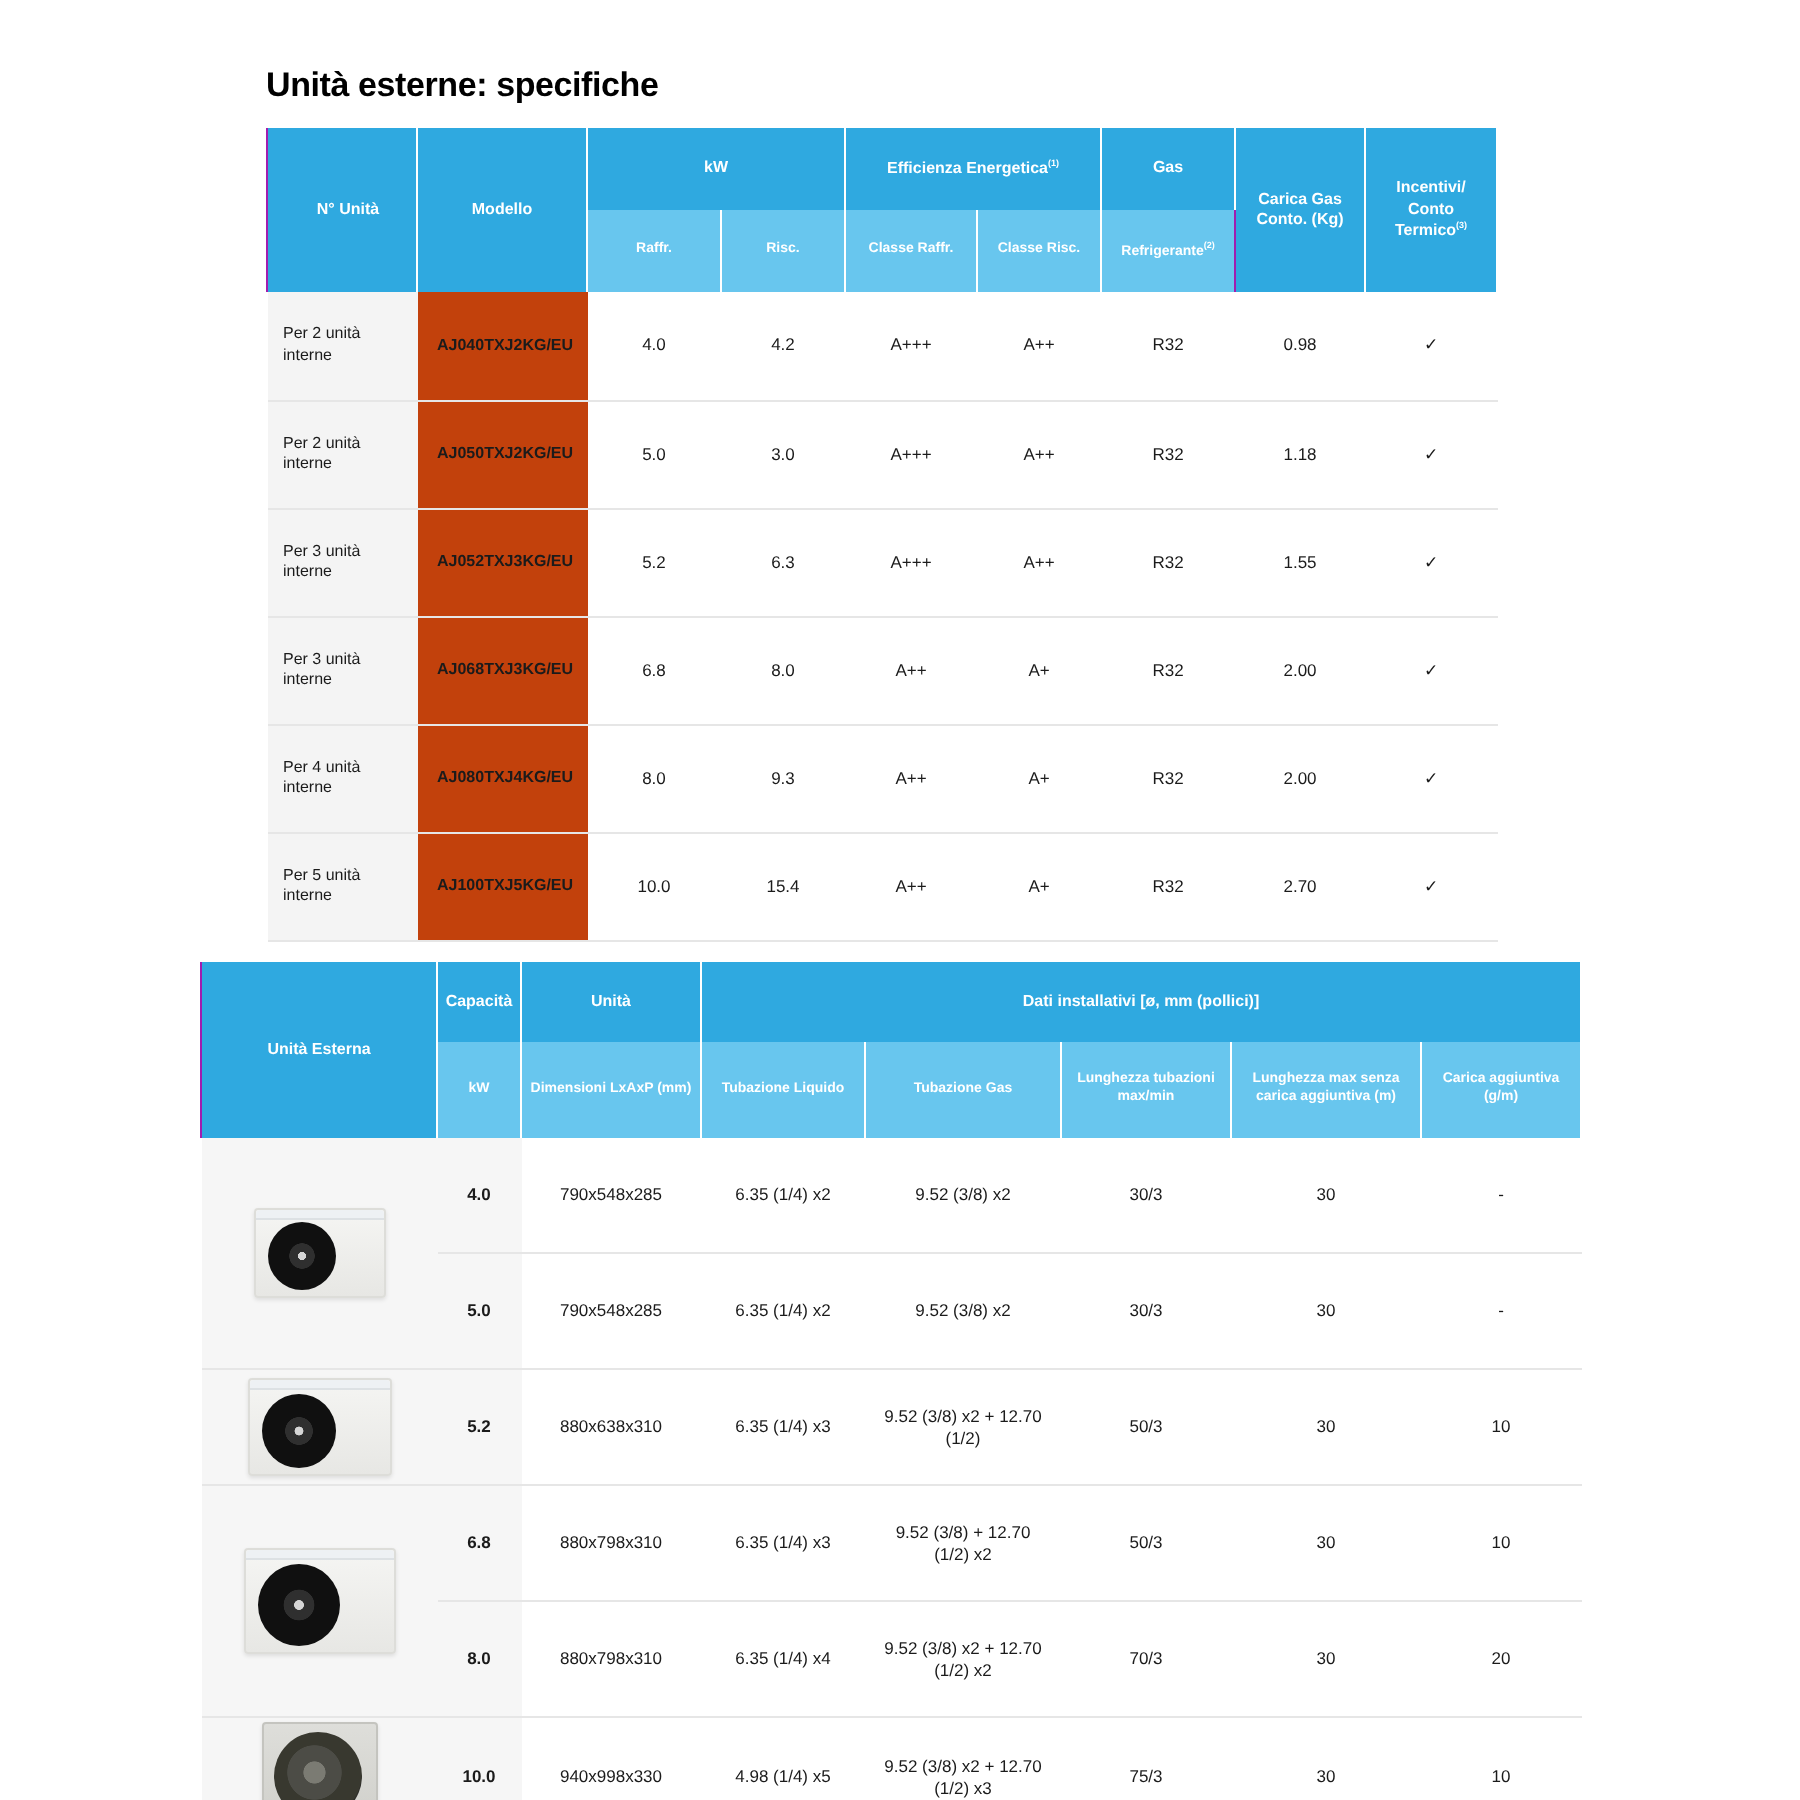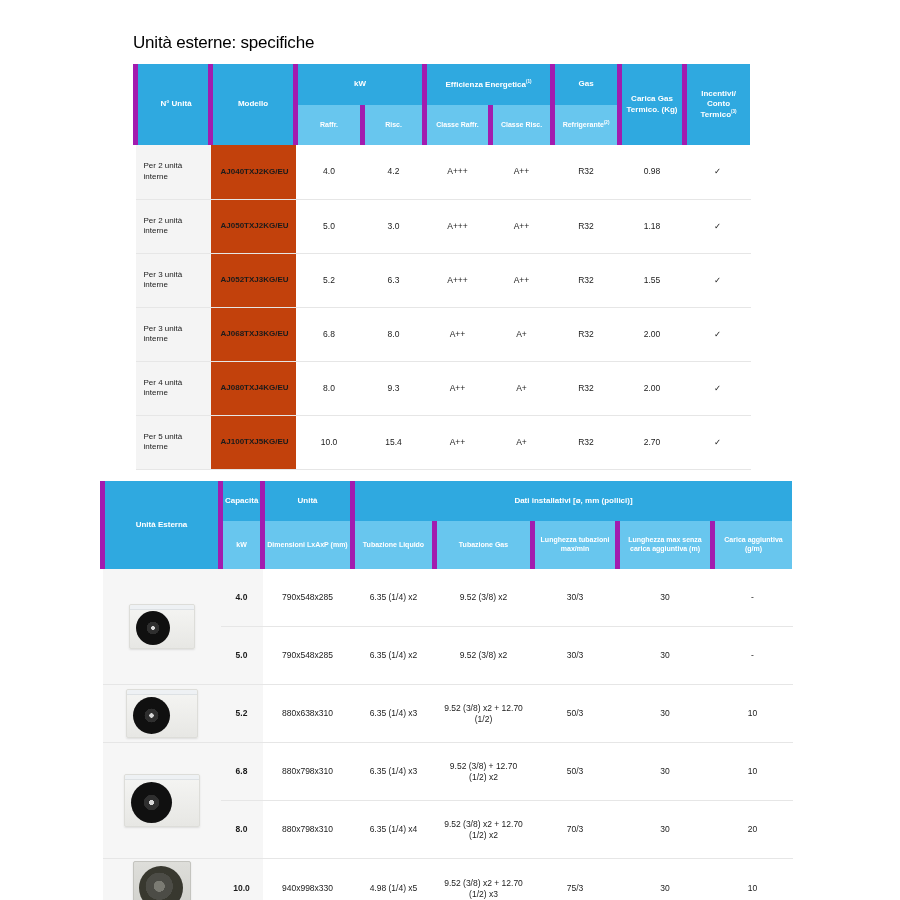--- a/index.html
+++ b/index.html
@@ -1,29 +1,29 @@
 <!DOCTYPE html>
 <html><head>
 <meta charset="utf-8">
 <style>
   * { margin:0; padding:0; box-sizing:border-box; }
   html,body { width:900px; height:900px; background:#ffffff; font-family:"Liberation Sans", sans-serif; color:#1b1b1b; position:relative; }
 
   .page { position:absolute; inset:0; }
 
-  .sec-title { position:absolute; font-size:17px; font-weight:normal; color:#000; letter-spacing:-0.2px;text-align:right; }
+  .sec-title { position:absolute; font-size:17px; font-weight:bold; color:#000; letter-spacing:-0.2px;text-align:right; }
   #title-specs { left:133px; top:33px; }
   #title-install { left:103px; top:449px; }
 
   table { border-collapse:collapse; table-layout:fixed; position:absolute; }
   th, td { overflow:hidden; }
 
   
   th { color:#fff; font-weight:bold; text-align:center; vertical-align:middle;
-       border-left:5px solid #a21caf; border-right:1px solid #fff; padding:15px 2px; }
+       border-left:1px solid #a21caf; border-right:1px solid #fff; padding:15px 2px; }
   tr.h-main th { background:#2fa9e0; font-size:8px; line-height:1.3; }
   tr.h-sub  th { background:#68c6ee; font-size:7px; font-weight:bold; line-height:1.25; }
   th.spanv { background:#2fa9e0 !important; font-size:8px; line-height:1.35; }
   sup { font-size:4.5px; vertical-align:super; }
 
   td { font-size:8.5px; text-align:center; vertical-align:middle; line-height:1.3;
        border-top:1px solid #e6e6e6; padding:2px 3px; }
   tbody tr:first-child td { border-top:none; }
   td.bottom { border-bottom:1px solid #e6e6e6; }
 
@@ -82,21 +82,21 @@
         <col style="width:65px">
         <col style="width:66px">
     </colgroup>
     <thead>
       <tr class="h-main">
         <th rowspan="2" class="spanv h-left">N° Unità</th>
         <th rowspan="2" class="spanv">Modello</th>
         <th colspan="2">kW</th>
         <th colspan="2"><span>Efficienza Energetica</span><sup>(1)</sup></th>
         <th>Gas</th>
-        <th rowspan="2" class="spanv"><span>Carica Gas</span><br><span>Termico. (Kg)</span></th>
+        <th rowspan="2" class="spanv"><span>Carica Gas</span><br><span>Conto. (Kg)</span></th>
         <th rowspan="2" class="spanv"><span>Incentivi/</span><br><span>Conto Termico</span><sup>(3)</sup></th>
       </tr>
       <tr class="h-sub">
         <th>Raffr.</th>
         <th>Risc.</th>
         <th>Classe Raffr.</th>
         <th>Classe Risc.</th>
         <th><span>Refrigerante</span><sup>(2)</sup></th>
       </tr>
     </thead>

